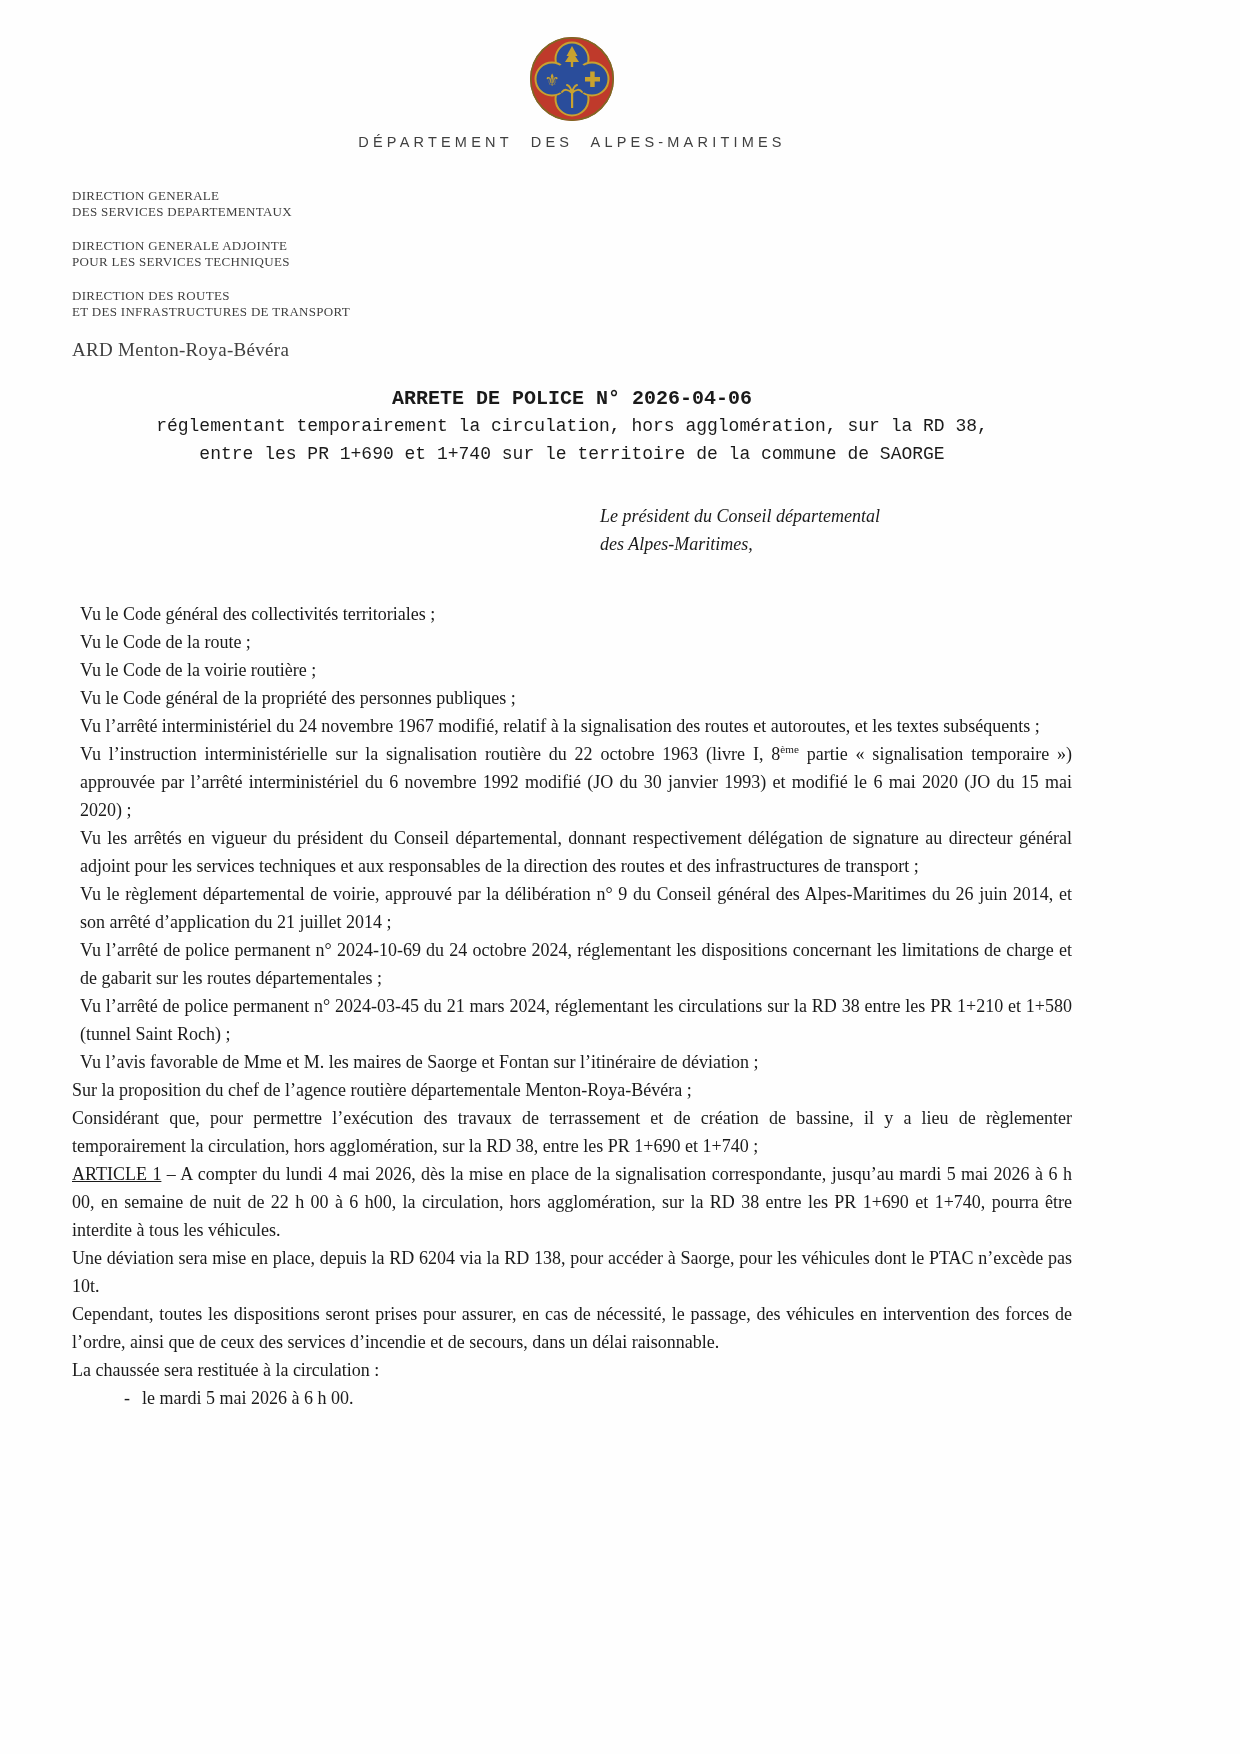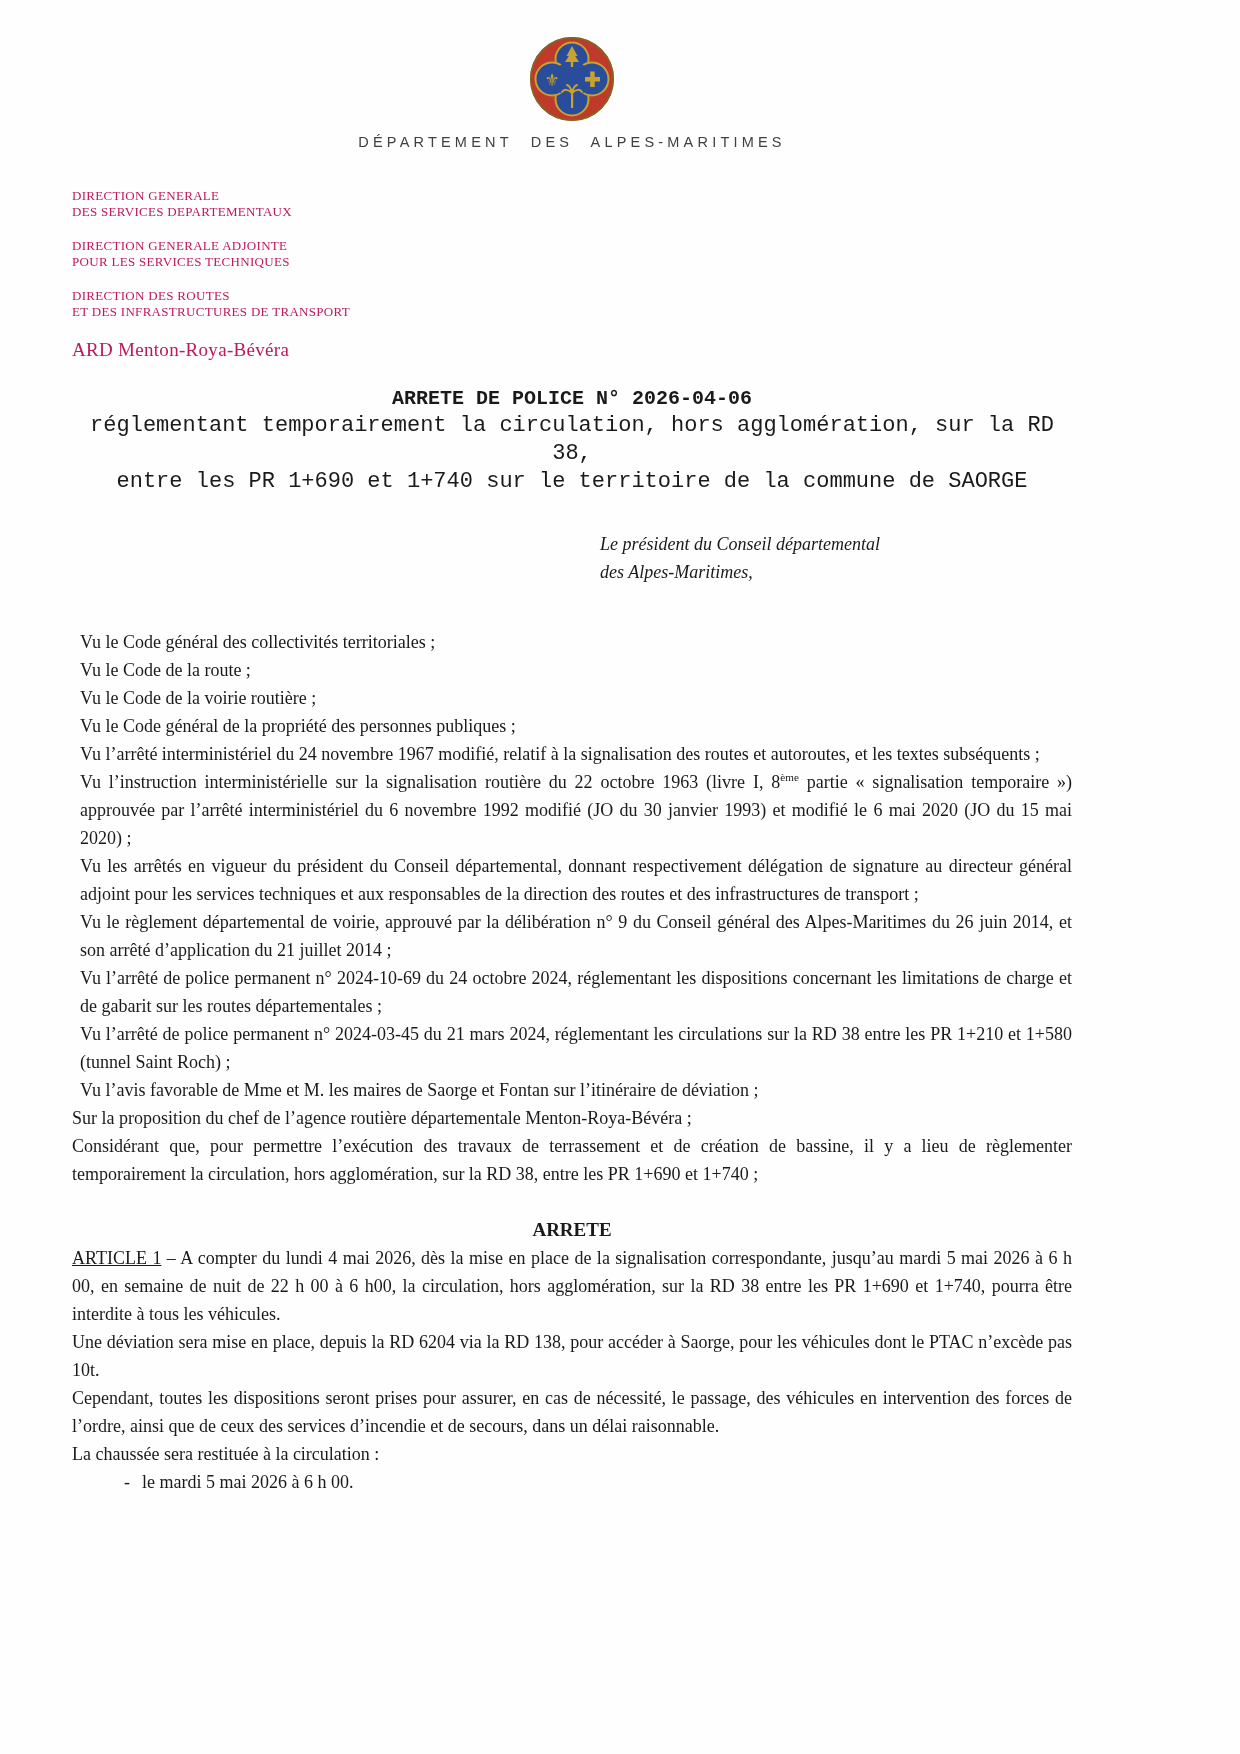--- a/index.html
+++ b/index.html
@@ -13,28 +13,28 @@
 
   
   .brand { padding-top:36px; text-align:center; }
   .org-name {
     margin-top:8px;
     font-family:"Liberation Sans", sans-serif;
     font-size:14.5px; letter-spacing:4.2px; word-spacing:10px; color:#404040;
   }
 
   
-  .letterhead { margin-top:38px; font-size:13px; line-height:16px; letter-spacing:0.3px; color:#be185d; }
+  .letterhead { margin-top:38px; font-size:13px; line-height:16px; letter-spacing:0.3px; color:#404040; }
   .lh-block { margin-bottom:18px; }
   .agency { margin-top:22px; font-size:19px; }
 
   
   .title-block { margin-top:28px; text-align:center;font-family:Liberation Mono, monospace; }
   .doc-title { font-size:20px; font-weight:bold; line-height:26px; }
-  .doc-sub { font-size:22px; line-height:28px; }
+  .doc-sub { font-size:18px; line-height:28px; }
 
   .salutation { margin-top:34px; margin-left:600px; font-style:italic; font-size:18px; line-height:28px; }
 
   
   .bodytext { font-size:18px; line-height:28px; text-align:justify; }
   .bodytext p { margin:0; }
   .recitals { margin-top:42px;margin-left:8px; }
   .proposal { margin-top:10px;font-family:Liberation Serif, serif; }
   .considering { margin-top:10px; }
   .decree-heading { margin-top:28px; text-align:center; font-weight:bold; font-size:19px; line-height:28px; }
@@ -119,21 +119,20 @@
       <p>Vu les arrêtés en vigueur du président du Conseil départemental, donnant respectivement délégation de signature au directeur général adjoint pour les services techniques et aux responsables de la direction des routes et des infrastructures de transport ;</p>
       <p>Vu le règlement départemental de voirie, approuvé par la délibération n° 9 du Conseil général des Alpes-Maritimes du 26 juin 2014, et son arrêté d’application du 21 juillet 2014 ;</p>
       <p>Vu l’arrêté de police permanent n° 2024-10-69 du 24 octobre 2024, réglementant les dispositions concernant les limitations de charge et de gabarit sur les routes départementales ;</p>
       <p>Vu l’arrêté de police permanent n° 2024-03-45 du 21 mars 2024, réglementant les circulations sur la RD 38 entre les PR 1+210 et 1+580 (tunnel Saint Roch) ;</p>
       <p>Vu l’avis favorable de Mme et M. les maires de Saorge et Fontan sur l’itinéraire de déviation ;</p>
     </div>
 
     <p class="proposal">Sur la proposition du chef de l’agence routière départementale Menton-Roya-Bévéra ;</p>
     <p class="considering">Considérant que, pour permettre l’exécution des travaux de terrassement et de création de bassine, il y a lieu de règlementer temporairement la circulation, hors agglomération, sur la RD 38, entre les PR 1+690 et 1+740 ;</p>
 
-    <div class="decree-heading">ARRETE</div>
 
     <p class="article"><span class="article-label">ARTICLE 1</span><span> – A compter du lundi 4 mai 2026, dès la mise en place de la signalisation correspondante, jusqu’au mardi 5 mai 2026 à 6 h 00, en semaine de nuit de 22 h 00 à 6 h00, la circulation, hors agglomération, sur la RD 38 entre les PR 1+690 et 1+740, pourra être interdite à tous les véhicules.</span></p>
 
     <p class="para">Une déviation sera mise en place, depuis la RD 6204 via la RD 138, pour accéder à Saorge, pour les véhicules dont le PTAC n’excède pas 10t.</p>
     <p class="para">Cependant, toutes les dispositions seront prises pour assurer, en cas de nécessité, le passage, des véhicules en intervention des forces de l’ordre, ainsi que de ceux des services d’incendie et de secours, dans un délai raisonnable.</p>
 
     <p class="restitution-intro">La chaussée sera restituée à la circulation :</p>
     <div class="bullet-row">
       <span class="bullet-marker">-</span>
       <span>le mardi 5 mai 2026 à 6 h 00.</span>

